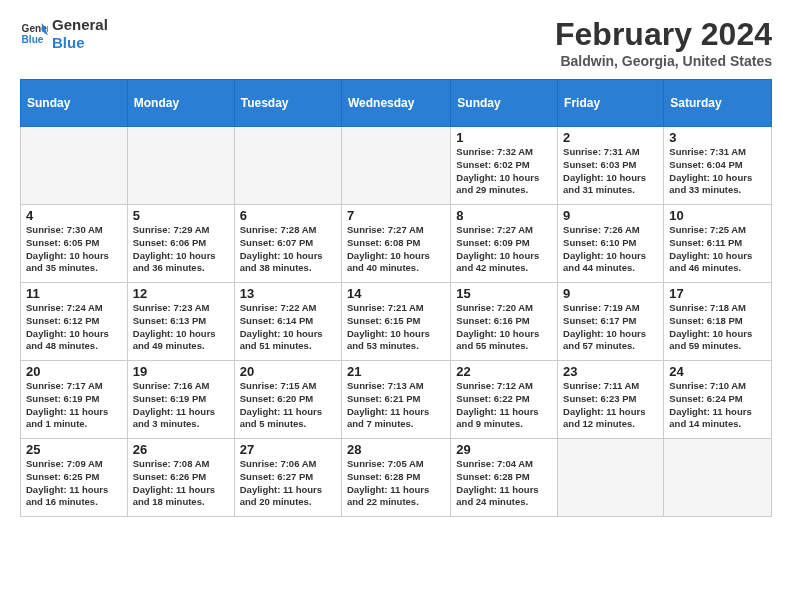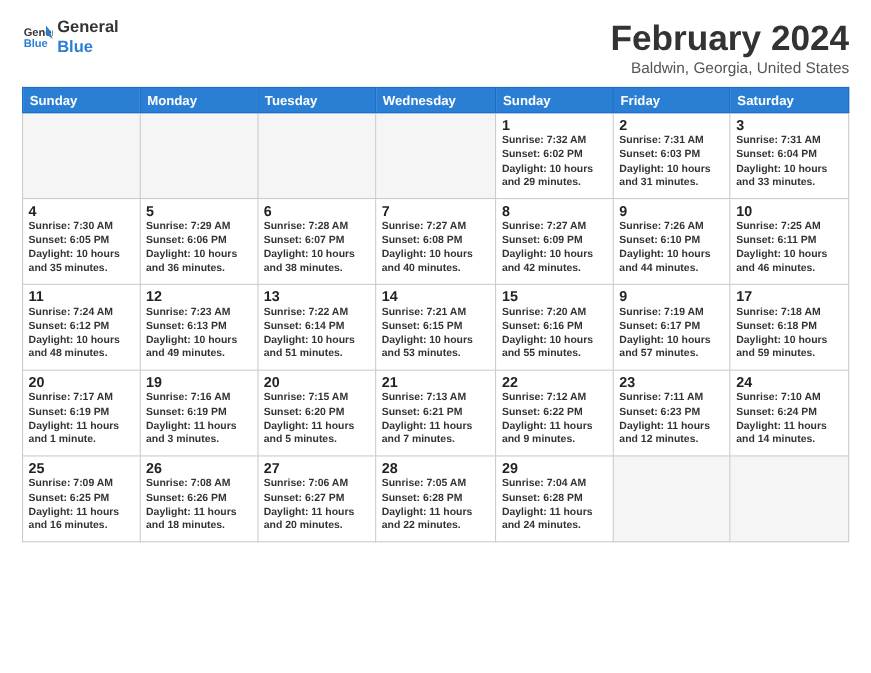--- a/index.html
+++ b/index.html
@@ -34,30 +34,31 @@
       text-align: right;
     }
     .month-title {
       font-size: 32px;
       color: #333;
       font-weight: bold;
     }
     .location {
       font-size: 14px;
       color: #555;
+      font-weight: bold;
     }
     .calendar {
       width: 100%;
       border-collapse: collapse;
     }
     .calendar th {
       background: #2a7fd4;
       color: #fff;
       text-align: left;
-      padding: 4px 6px;
+      padding: 16px 6px;
       font-size: 12px;
       font-weight: bold;
       border: 1px solid #1a6ec4;
     }
     .calendar td {
       vertical-align: top;
       border: 1px solid #ccc;
       padding: 3px 5px;
       width: 113px;
       background: #fff;

